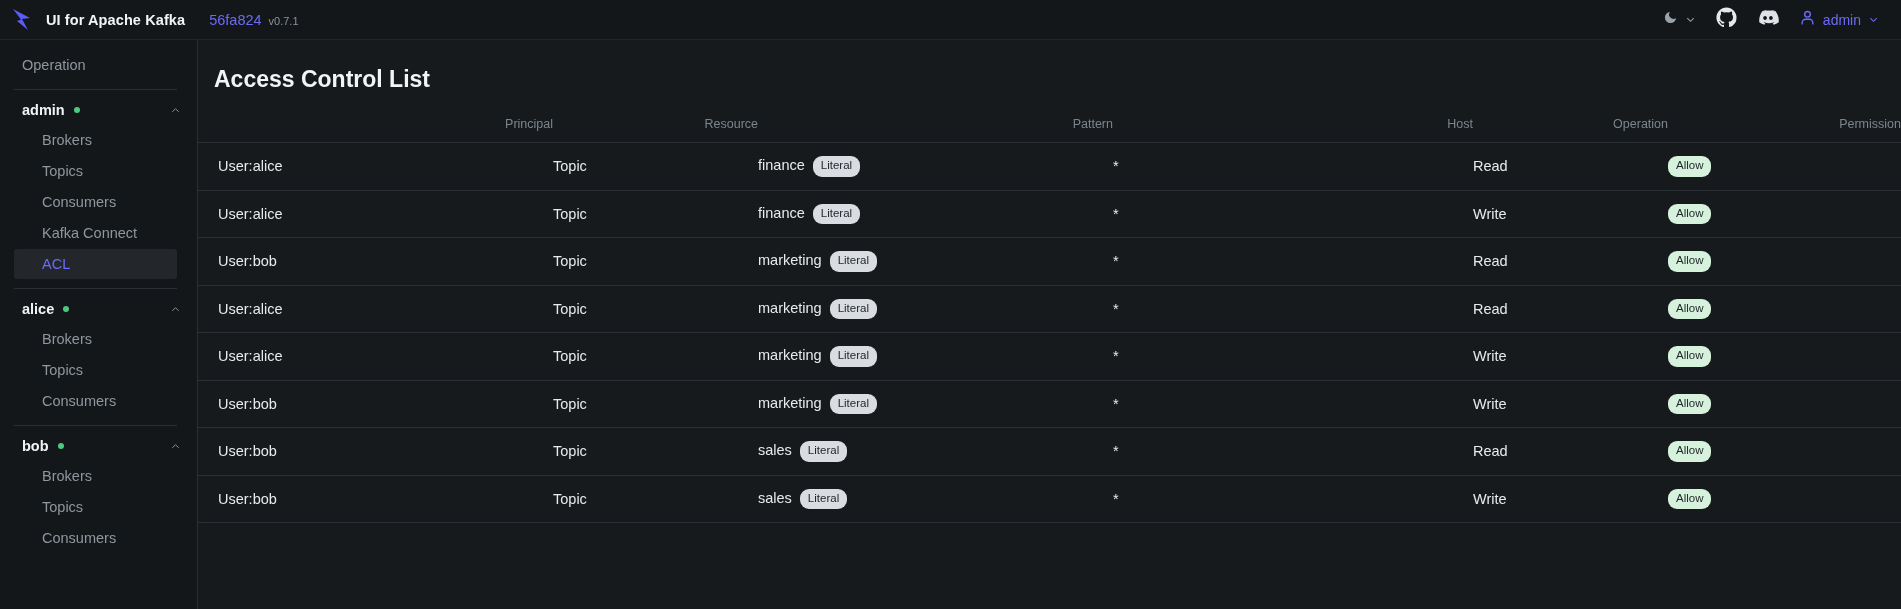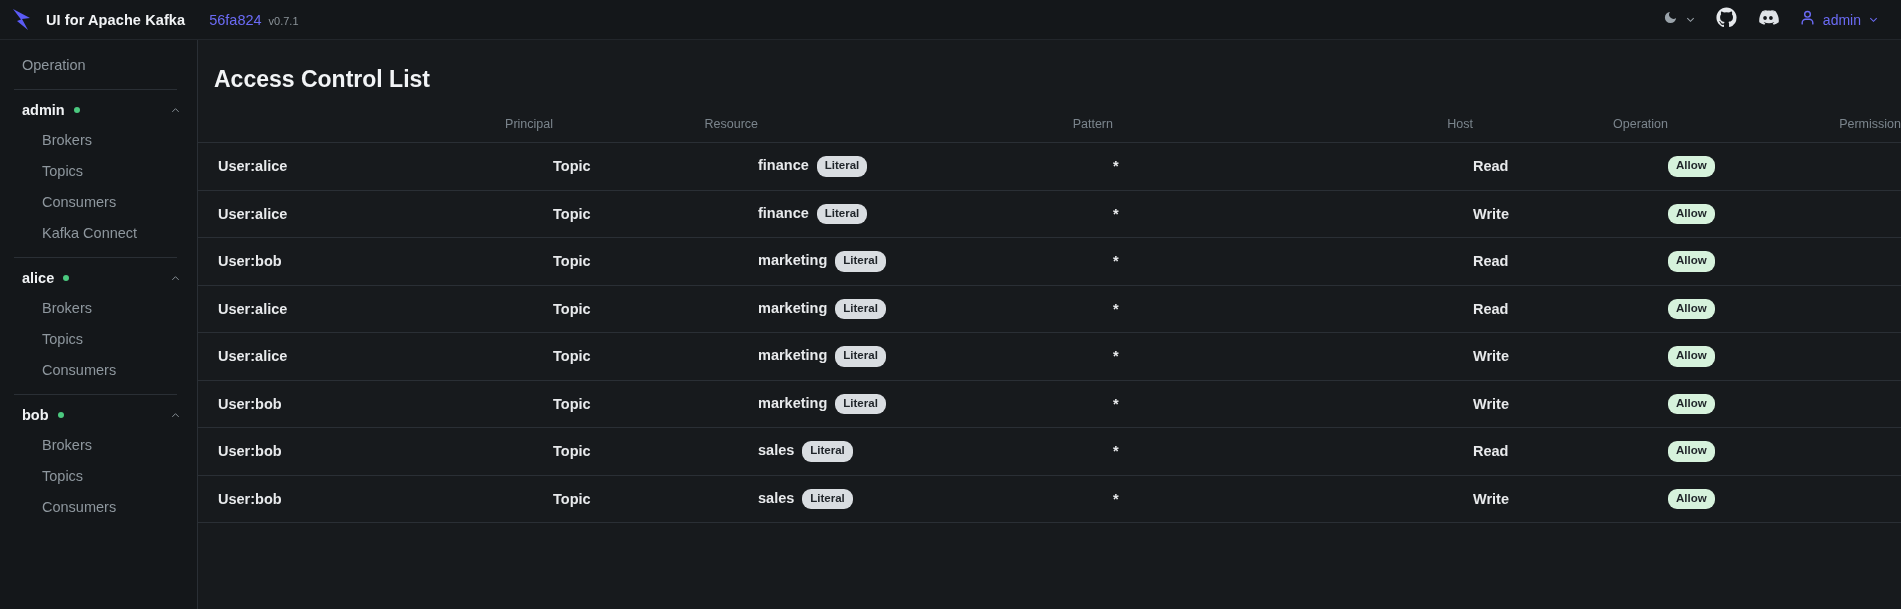--- a/index.html
+++ b/index.html
@@ -143,21 +143,20 @@
     padding: 0 0 11px 0;
     border-bottom: 1px solid #2a2f35;
   }
   table.acl td {
     color: #e8eaec;
     font-size: 14.5px;
     padding: 13px 0;
     border-bottom: 1px solid #2a2f35;
     vertical-align: middle;
     white-space: nowrap;
-    font-weight: bold;
   }
   .c-principal  { width: 355px; padding-left: 20px !important; }
   .c-resource   { width: 205px; }
   .c-pattern    { width: 355px; }
   .c-host       { width: 360px; }
   .c-operation  { width: 195px; }
   .c-permission { width: auto; }
 
   .badge {
     display: inline-block;
@@ -248,20 +247,21 @@
           <span class="chev-up">
             <svg width="11" height="11" viewBox="0 0 24 24" fill="none" stroke="#8e979e" stroke-width="2" xmlns="http://www.w3.org/2000/svg">
               <path d="M19 15l-7-7-7 7"></path>
             </svg>
           </span>
         </div>
         <div class="sub-item">Brokers</div>
         <div class="sub-item">Topics</div>
         <div class="sub-item">Consumers</div>
         <div class="sub-item">Kafka Connect</div>
+        <div class="sub-item active">ACL</div>
         <div class="nav-sep"></div>
         <div class="cluster-head">
           <span class="cluster-name">alice</span>
           <span class="status-dot"></span>
           <span class="chev-up">
             <svg width="11" height="11" viewBox="0 0 24 24" fill="none" stroke="#8e979e" stroke-width="2" xmlns="http://www.w3.org/2000/svg">
               <path d="M19 15l-7-7-7 7"></path>
             </svg>
           </span>
         </div>

